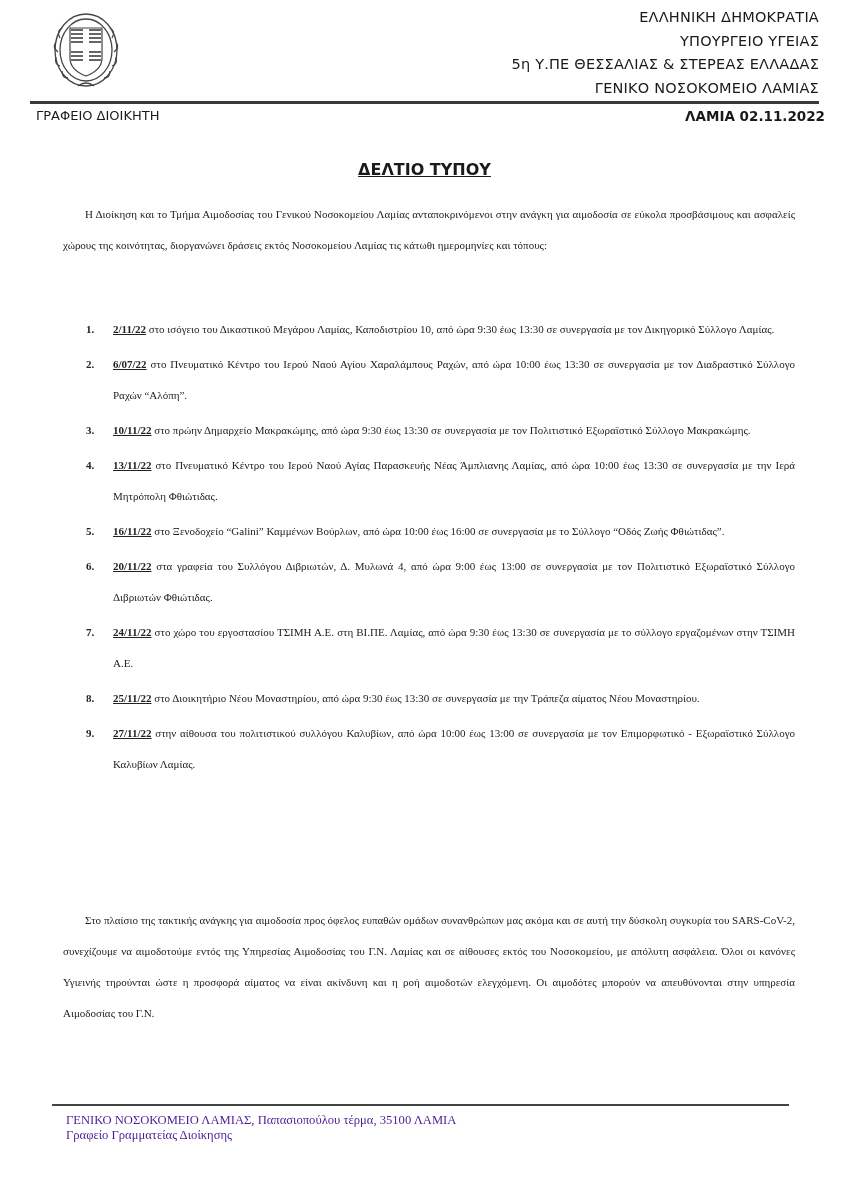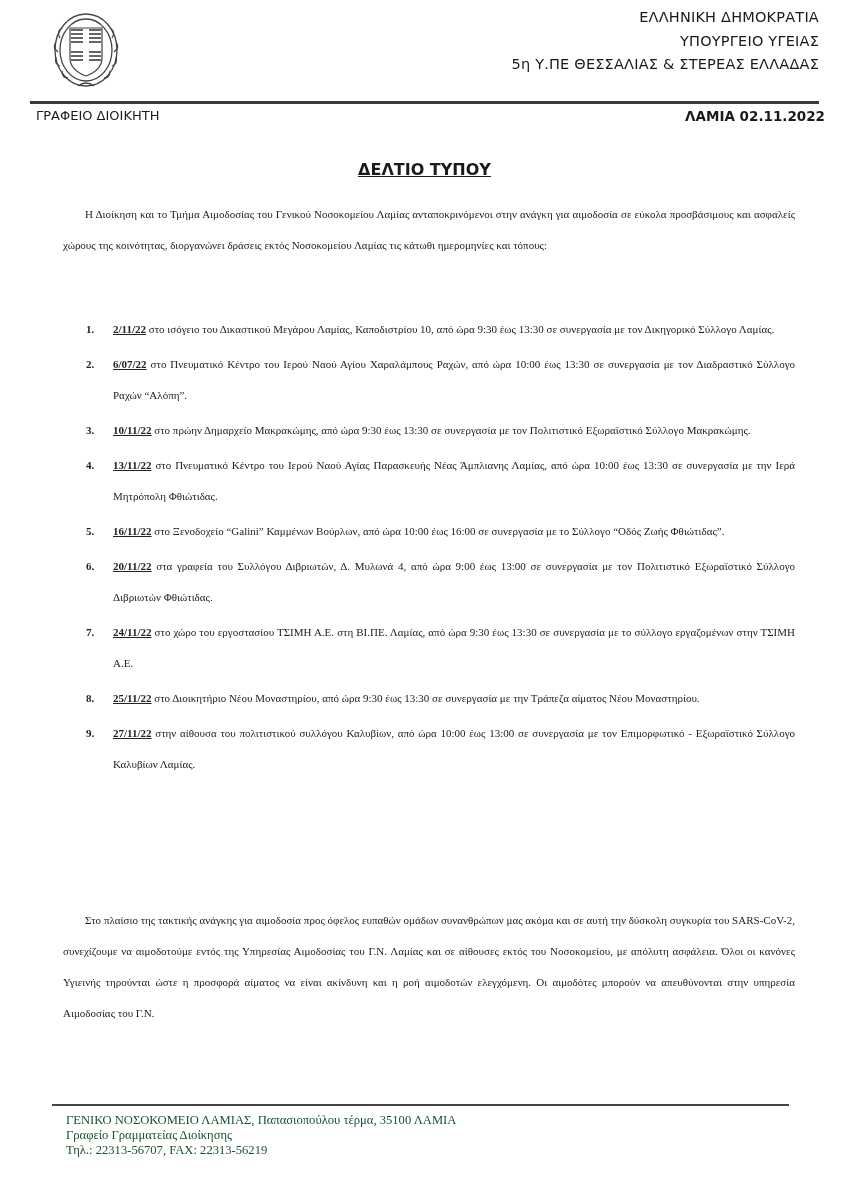--- a/index.html
+++ b/index.html
@@ -29,21 +29,21 @@
     }
     .intro { position: absolute; left: 63px; right: 54px; top: 199px; text-indent: 22px; }
     .events { position: absolute; left: 86px; right: 54px; top: 314px; margin: 0; padding: 0; list-style: none; }
     .event { position: relative; padding-left: 27px; margin-bottom: 4px; }
     .event .num { position: absolute; left: 0; top: 0; font-weight: bold; }
     .event .date { font-weight: bold; text-decoration: underline; margin-top: 46px; }
     .closing { position: absolute; left: 63px; right: 54px; top: 905px; text-indent: 22px; }
     .footer-rule { position: absolute; left: 52px; right: 60px; top: 1104px; height: 1.5px; background: #444; }
     .footer {
       position: absolute; left: 66px; top: 1113px;
-      font-family: "Liberation Serif", "DejaVu Serif", serif; font-size: 12.6px; line-height: 15px; color: #14532d;
+      font-family: "Liberation Serif", "DejaVu Serif", serif; font-size: 12.6px; line-height: 15px; color: #4c1d95;
     }
   </style>
 </head>
 <body>
 
 <svg class="emblem" viewBox="0 0 72 84">
   <g fill="none" stroke="#444" stroke-width="1.3">
     <ellipse cx="36" cy="42" rx="31" ry="36"></ellipse>
     <ellipse cx="36" cy="42" rx="26" ry="31"></ellipse>
     <path d="M10 30 q-4 -6 2 -10 M8 44 q-6 -4 -2 -10 M10 58 q-6 -2 -4 -9 M18 70 q-6 0 -6 -7 M62 30 q4 -6 -2 -10 M64 44 q6 -4 2 -10 M62 58 q6 -2 4 -9 M54 70 q6 0 6 -7 M28 78 q8 -6 16 0"></path>
@@ -64,20 +64,21 @@
     <rect x="39" y="43" width="12" height="2"></rect>
       <rect x="39" y="47" width="12" height="2"></rect>
       <rect x="39" y="51" width="12" height="2"></rect>
   </g>
 </svg>
 
 <div class="header-titles">
   <div>ΕΛΛΗΝΙΚΗ ΔΗΜΟΚΡΑΤΙΑ</div>
   <div>ΥΠΟΥΡΓΕΙΟ ΥΓΕΙΑΣ</div>
   <div>5η Υ.ΠΕ ΘΕΣΣΑΛΙΑΣ &amp; ΣΤΕΡΕΑΣ ΕΛΛΑΔΑΣ</div>
+  <div>ΓΕΝΙΚΟ ΝΟΣΟΚΟΜΕΙΟ ΛΑΜΙΑΣ</div>
 </div>
 <div class="header-rule"></div>
 <div class="office">ΓΡΑΦΕΙΟ ΔΙΟΙΚΗΤΗ</div>
 <div class="dateline">ΛΑΜΙΑ 02.11.2022</div>
 
 <div class="doc-title">ΔΕΛΤΙΟ ΤΥΠΟΥ</div>
 
 <p class="body-text intro" style="margin:0">Η Διοίκηση και το Τμήμα Αιμοδοσίας του Γενικού Νοσοκομείου Λαμίας ανταποκρινόμενοι στην ανάγκη για αιμοδοσία σε εύκολα προσβάσιμους και ασφαλείς χώρους της κοινότητας, διοργανώνει δράσεις εκτός Νοσοκομείου Λαμίας τις κάτωθι ημερομηνίες και τόπους:</p>
 
 <ol class="events body-text" id="events-list">
@@ -91,14 +92,13 @@
     <li class="event"><span class="num">8.</span><span class="date">25/11/22</span><span> στο Διοικητήριο Νέου Μοναστηρίου, από ώρα 9:30 έως 13:30 σε συνεργασία με την Τράπεζα αίματος Νέου Μοναστηρίου.</span></li>
     <li class="event"><span class="num">9.</span><span class="date">27/11/22</span><span> στην αίθουσα του πολιτιστικού συλλόγου Καλυβίων, από ώρα 10:00 έως 13:00 σε συνεργασία με τον Επιμορφωτικό - Εξωραϊστικό Σύλλογο Καλυβίων Λαμίας.</span></li>
   </ol>
 
 <p class="body-text closing" style="margin:0">Στο πλαίσιο της τακτικής ανάγκης για αιμοδοσία προς όφελος ευπαθών ομάδων συνανθρώπων μας ακόμα και σε αυτή την δύσκολη συγκυρία του SARS-CoV-2,  συνεχίζουμε να αιμοδοτούμε εντός της Υπηρεσίας Αιμοδοσίας του Γ.Ν. Λαμίας και σε αίθουσες εκτός του Νοσοκομείου, με απόλυτη ασφάλεια. Όλοι οι κανόνες Υγιεινής τηρούνται ώστε η προσφορά αίματος να είναι ακίνδυνη και η ροή αιμοδοτών ελεγχόμενη. Οι αιμοδότες μπορούν να απευθύνονται στην υπηρεσία Αιμοδοσίας του Γ.Ν.</p>
 
 <div class="footer-rule"></div>
 <div class="footer">
   <div>ΓΕΝΙΚΟ ΝΟΣΟΚΟΜΕΙΟ ΛΑΜΙΑΣ, Παπασιοπούλου τέρμα, 35100 ΛΑΜΙΑ</div>
   <div>Γραφείο Γραμματείας Διοίκησης</div>
-  <div>Τηλ.: 22313-56707,  FAX: 22313-56219</div>
 </div>
 
 </body></html>

